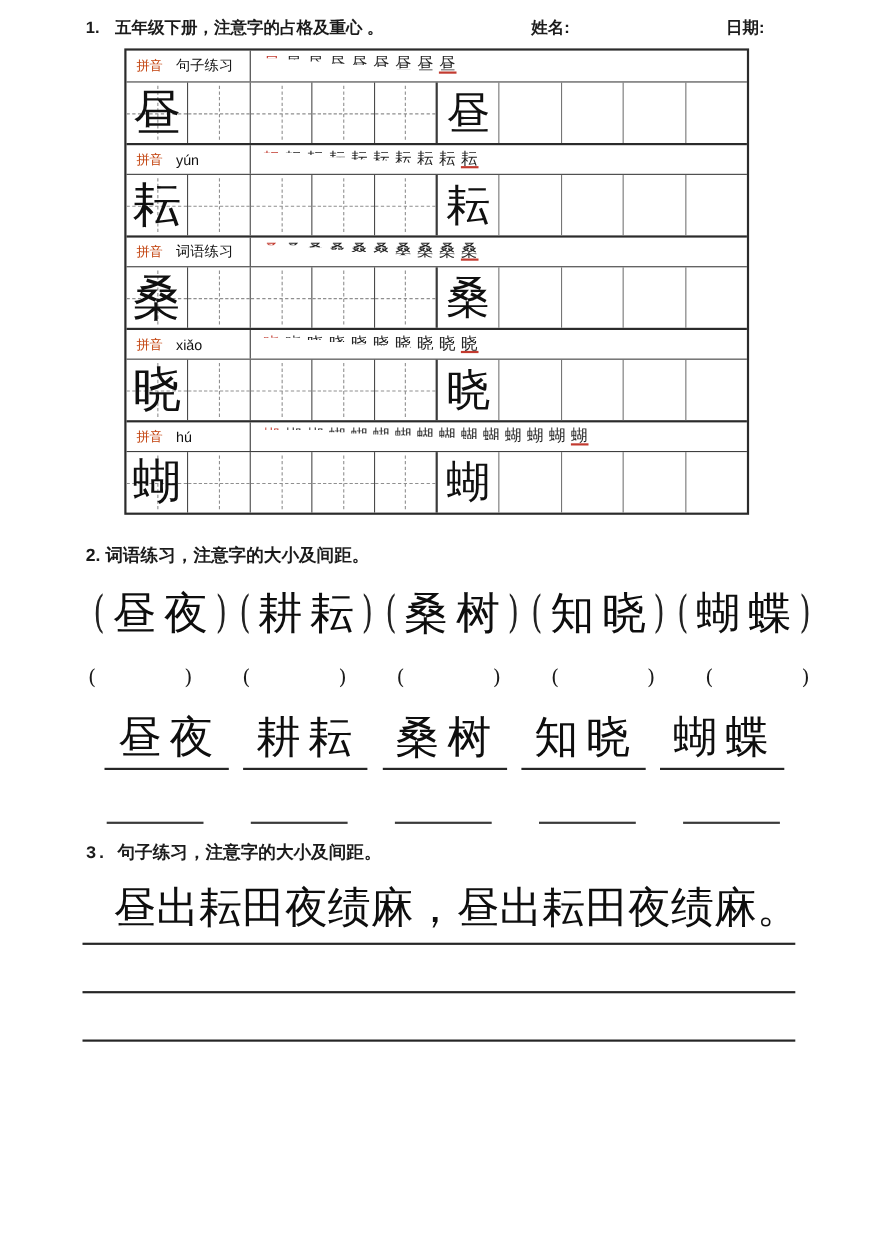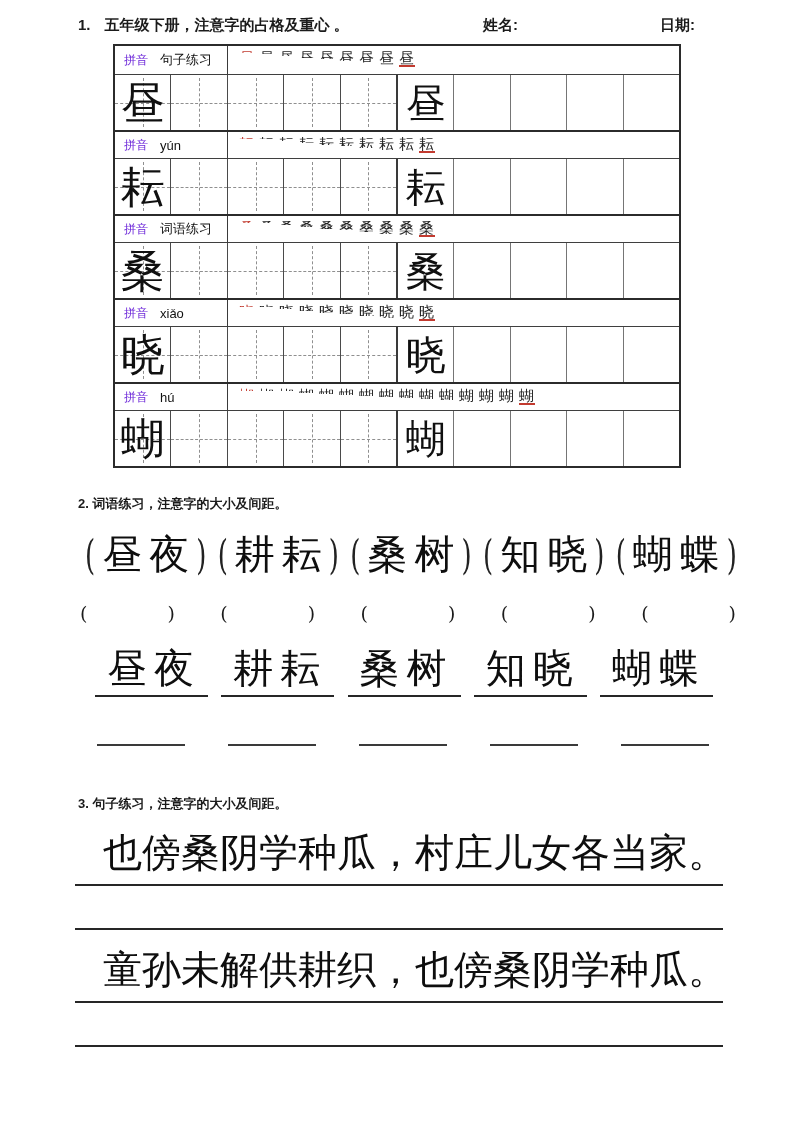--- a/index.html
+++ b/index.html
@@ -12,57 +12,57 @@
   .s1head { position:relative; margin:16px 0 9px 78px; font-size:15px; font-weight:600; height:19px; }
   .s1head .num { margin-right:14px; }
   .s1head .namelab { position:absolute; left:405px; top:0; }
   .s1head .datelab { position:absolute; left:535px; top:0;margin-left:47px; }
 
   
   .chartable { margin-left:113px; width:568px; border:2px solid #2b2b2b; }
   .pyrow { display:flex; height:29px; align-items:stretch; border-top:2px solid #2b2b2b; border-bottom:1px solid #3f3f3f; }
   .chartable .pyrow:first-child { border-top:none; }
   .pycell { width:113px; display:flex; align-items:center; gap:12px; padding-left:9px; border-right:1px solid #3a3a3a; }
-  .pylab { font-size:12px; color:#6d28d9;text-align:right; }
+  .pylab { font-size:12px; color:#c2410c;text-align:right; }
   .pyval { font-size:13px; color:#111; }
   .strokes { flex:1; display:flex; align-items:flex-start; gap:3px; padding:4px 0 0 10px; overflow:hidden; }
   .step { width:17px; text-align:center; }
   .clip { display:block; overflow:hidden; margin:0 auto; width:16px; }
   .glyph { display:block; font-size:15px; line-height:17px; font-family:"DejaVu Serif", serif; color:#232323; }
   .step.first .glyph { color:#c23a2f; }
   .step.last .clip { border-bottom:2px solid #c23a2f; }
 
   .prow { display:flex; height:55px; }
   .pcell { flex:1; position:relative; border-right:1px solid #4a4a4a; }
   .pcell.plain { border-right-color:#757575; }
   .prow .pcell:nth-child(5) { border-right:2px solid #3a3a3a; }
   .prow .pcell:last-child { border-right:none; }
   .pcell.gd::before { content:""; position:absolute; left:50%; top:3px; bottom:3px; border-left:1px dashed #8f8f8f; }
   .pcell.gd::after { content:""; position:absolute; left:0; right:0; top:50%; border-top:1px dashed #8f8f8f; }
   .big { position:absolute; inset:0; display:flex; align-items:center; justify-content:center;
          font-family:"DejaVu Serif", serif; font-size:44px; line-height:1; color:#101010; z-index:2; }
   .big.model { font-size:40px; }
 
   
-  .s2head, .s3head { margin:27px 0 0 78px; font-size:13px; font-weight:600; }
+  .s2head, .s3head { margin:27px 0 0 78px; font-size:16px; font-weight:600; }
   .wordsrow { margin:14px 0 0 85px; width:652px; display:flex; justify-content:space-between; align-items:center; }
   .worditem { display:inline-flex; align-items:center; font-family:"DejaVu Serif", serif; }
   .worditem .wchars { font-size:40px; letter-spacing:7px; padding-left:7px; color:#0e0e0e; }
   .worditem .par { font-size:26px; transform:scaleY(1.55); color:#222; font-weight:300; }
   .parenrow { margin:20px 0 0 80px; width:656px; display:flex; justify-content:space-between; }
   .parenblank { display:inline-flex; align-items:center; font-family:"DejaVu Serif", serif; font-size:19px; }
   .parenblank .gap { display:inline-block; width:80px; }
   .uwordsrow { margin:22px 0 0 95px; width:618px; display:flex; justify-content:space-between; }
   .uword { border-bottom:2px solid #262626; padding:0 7px 5px 12px; font-family:"DejaVu Serif", serif;
            font-size:40px; letter-spacing:7px; color:#0e0e0e; line-height:1.1; }
   .blanksrow { margin:47px 0 0 97px; width:612px; display:flex; justify-content:space-between; }
   .blankline { width:88px; border-bottom:2px solid #3a3a3a; height:2px; }
 
   
-  .s3head { margin-top:49px; }
+  .s3head { margin-top:16px;font-family:Liberation Mono, monospace; }
   .sentence { margin:10px 0 0 75px; width:648px; border-bottom:2px solid #262626;
               font-family:"DejaVu Serif", serif; font-size:39px; color:#0e0e0e;
               padding:8px 0 8px 28px; white-space:nowrap; line-height:1.15; }
   .sentblank { margin:42px 0 0 75px; width:648px; border-bottom:2px solid #262626; height:2px; }
   .sentence + .sentblank { margin-top:42px; }
 
   
   .footer { position:absolute; left:0; right:0; bottom:38px; text-align:center; font-size:14px; color:#1b1b1b; }
 </style>
 </head>
@@ -541,20 +541,19 @@
       <span class="blankline"></span>
       <span class="blankline"></span>
       <span class="blankline"></span>
     </div>
 
   <div class="s3head">
     <span>3.</span>
     <span>句子练习，注意字的大小及间距。</span>
   </div>
   <div id="sentArea">
-      <div class="sentence">也傍桑阴学种瓜，村庄儿女各当家。</div>
+      <div class="sentence">昼出耘田夜绩麻，昼出耘田夜绩麻。</div>
       <div class="sentblank"></div>
-      <div class="sentence">童孙未解供耕织，也傍桑阴学种瓜。</div>
       <div class="sentblank"></div>
     </div>
 
 
 </div>
 
 </body></html>

